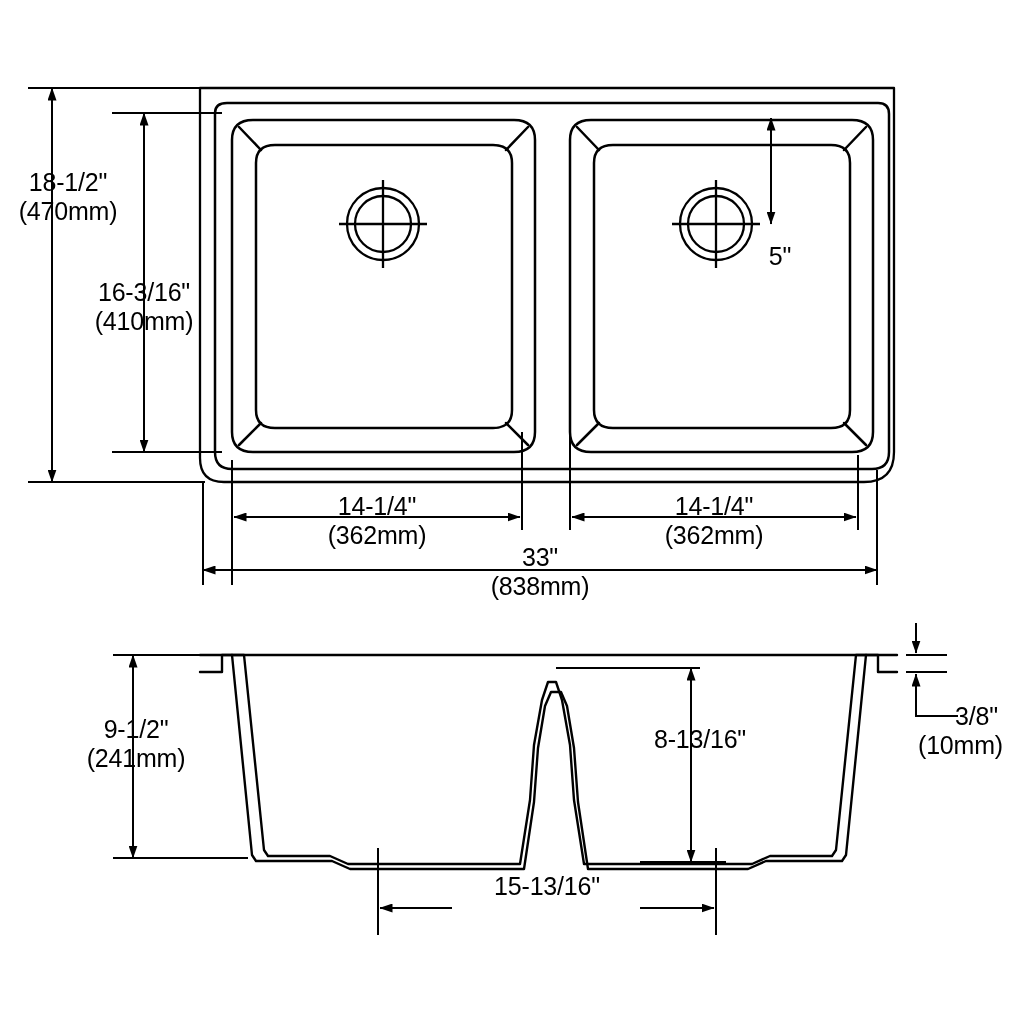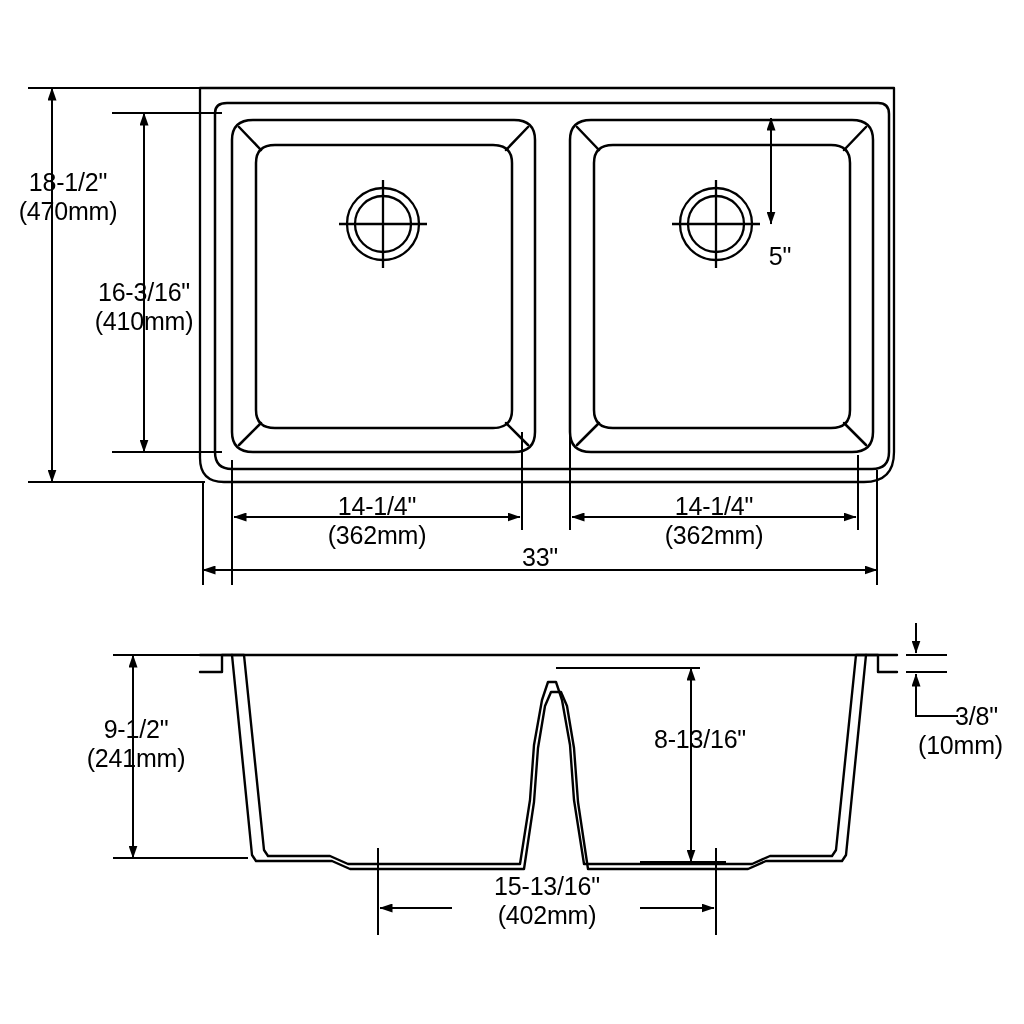--- a/index.html
+++ b/index.html
@@ -179,34 +179,34 @@
     <span class="l2">(362mm)</span>
   </div>
 
   <div class="dim-label ctr" style="left:594px; top:492px; width:240px;">
     <span>14-1/4"</span>
     <span class="l2">(362mm)</span>
   </div>
 
   <div class="dim-label ctr" style="left:440px; top:543px; width:200px;">
     <span>33"</span>
+    <span class="l2">(838mm)</span>
   </div>
 
   <div class="dim-label ctr" style="left:74px; top:715px; width:124px;">
     <span>9-1/2"</span>
     <span class="l2">(241mm)</span>
   </div>
 
   <div class="dim-label ctr" style="left:620px; top:725px; width:160px;">
     <span>8-13/16"</span>
   </div>
 
   <div class="dim-label lft" style="left:955px; top:702px; width:120px;">
     <span>3/8"</span>
     <span class="l2" style="margin-left:-37px;">(10mm)</span>
   </div>
 
   <div class="dim-label ctr" style="left:432px; top:872px; width:230px;">
     <span>15-13/16"</span>
-    <span class="l2">(402mm)</span>
   </div>
 
 </div>
 
 </body></html>

